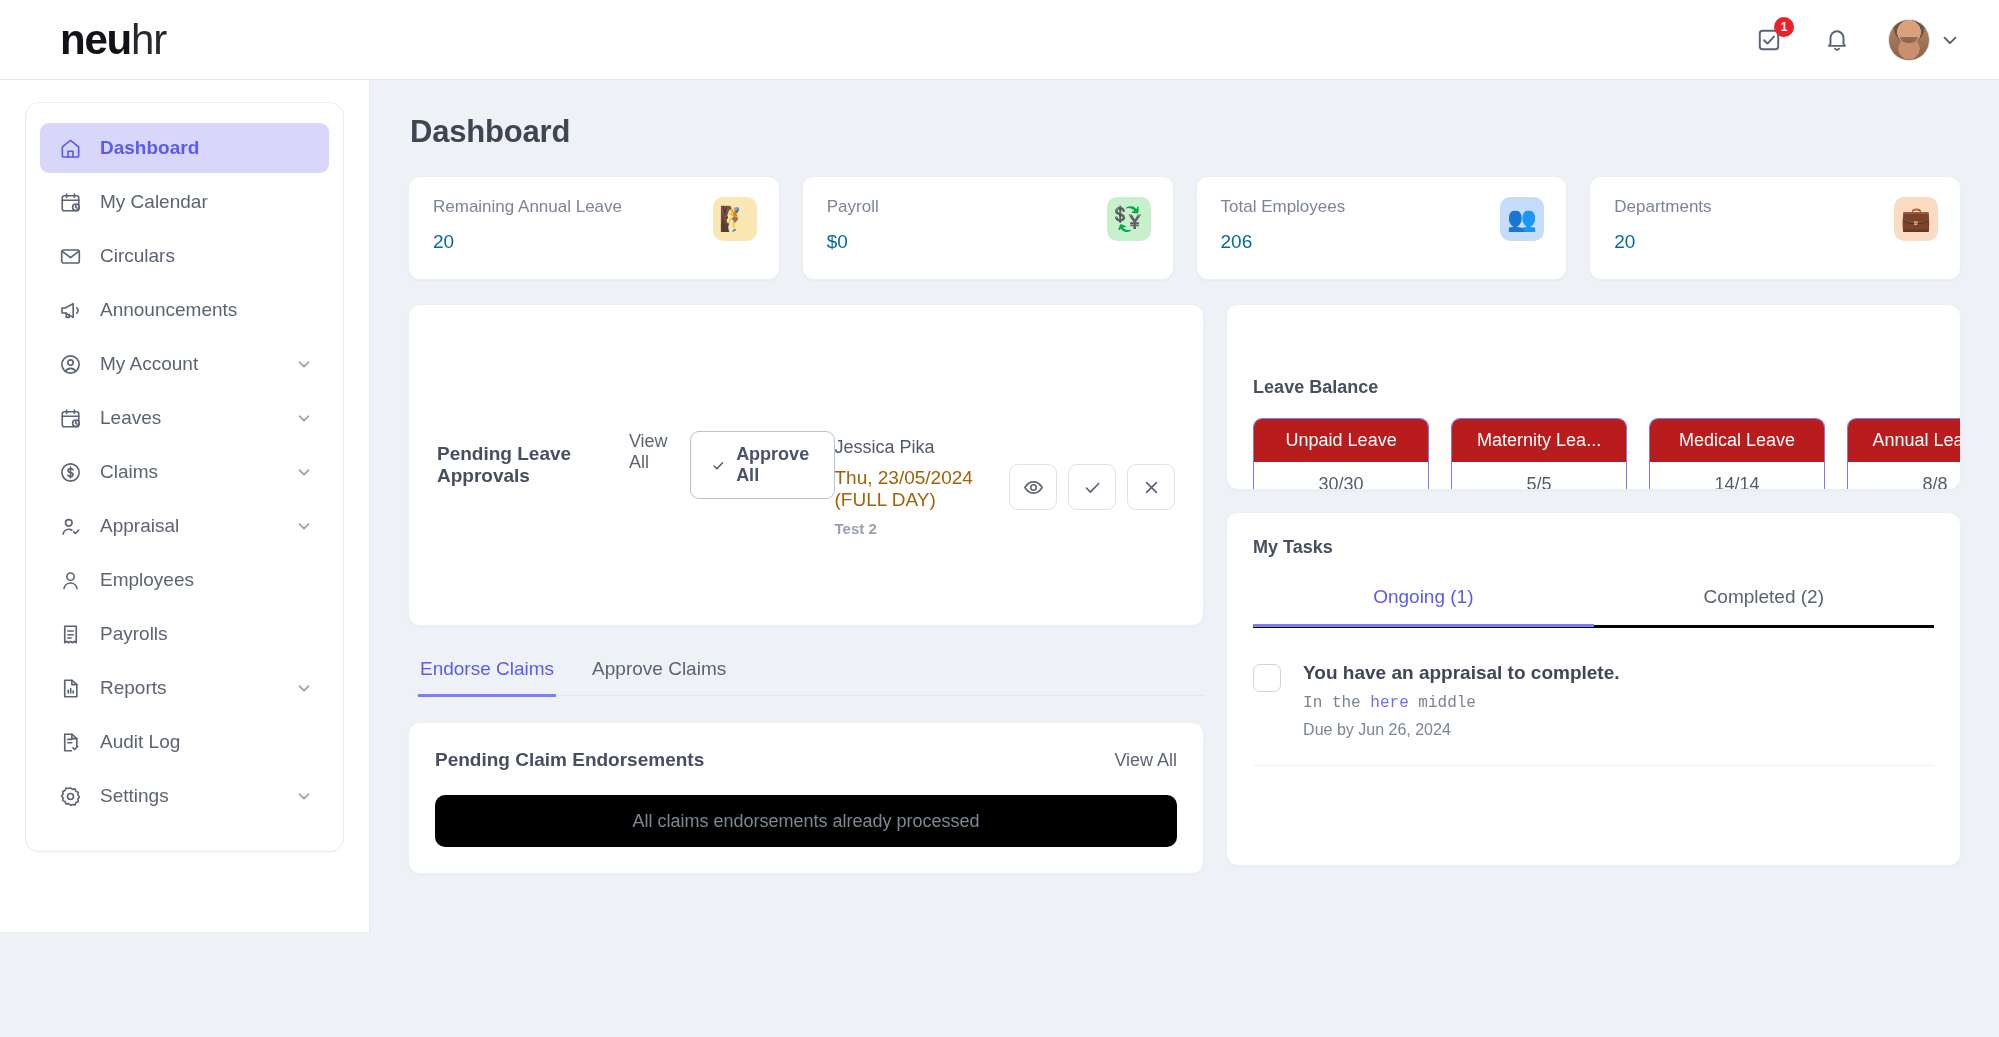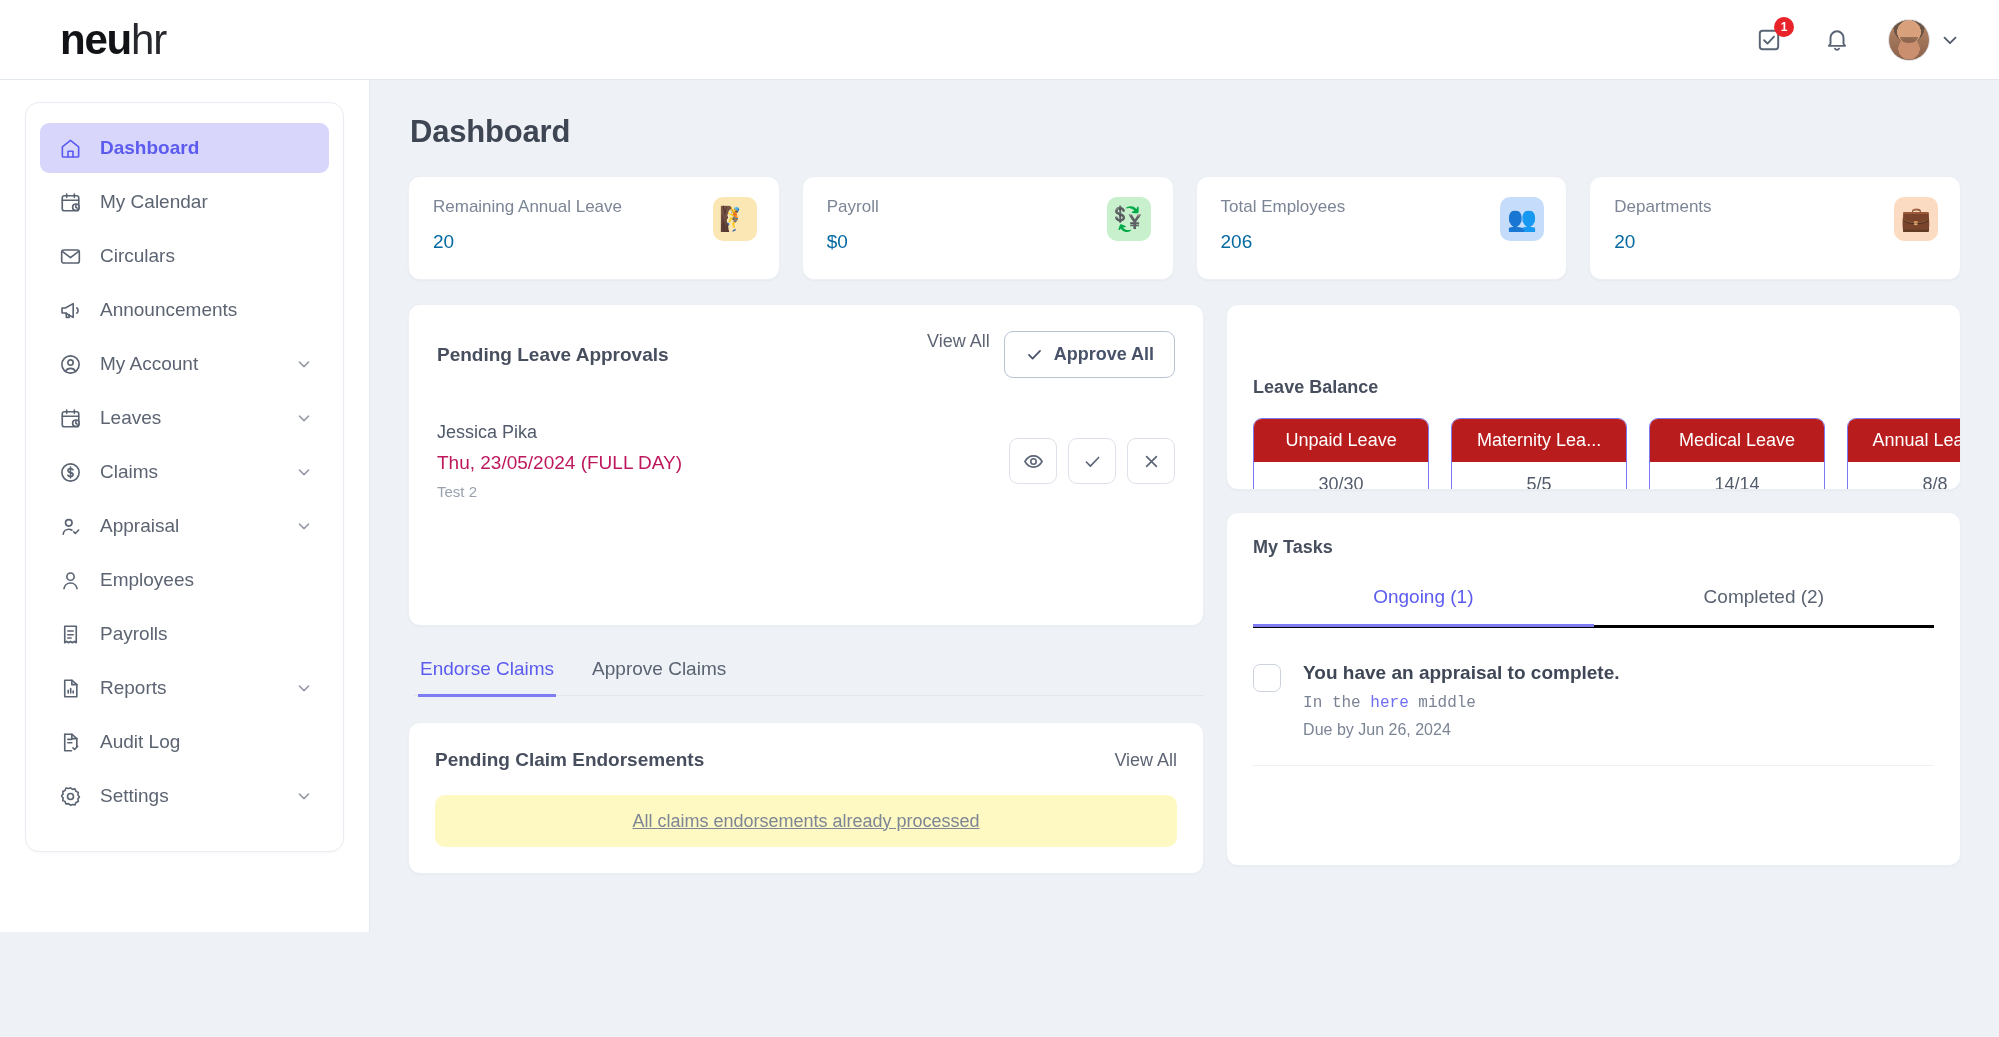--- a/index.html
+++ b/index.html
@@ -106,54 +106,54 @@
 
   .cols { display: flex; gap: 22px; align-items: flex-start; }
   .col-left { flex: 1 1 52%; min-width: 0; }
   .col-right { flex: 1 1 48%; min-width: 0; }
 
   .card {
     background: #fff; border: 1px solid #ecf0f5; border-radius: 12px;
     box-shadow: 0 1px 2px rgba(18,23,40,.035);
   }
 
-  .pending-leave { height: 322px; padding: 26px 28px; display: flex; flex-direction: column; }
+  .pending-leave { height: 322px; padding: 26px 28px; display: flex; flex-direction: row; }
   .card-head { display: flex; align-items: center; }
   .card-title { font-size: 19px; font-weight: 700; color: #474f5e; }
   .head-actions { margin-left: auto; display: flex; align-items: flex-start; gap: 14px; }
   .view-all { font-size: 18px; color: #5d6575; cursor: pointer; }
   .approve-all {
     display: flex; align-items: center; gap: 10px;
     border: 1px solid #b9c3d4; border-radius: 9px;
     padding: 12px 20px; font-size: 18px; font-weight: 700; color: #48536a;
     background: #fff; cursor: pointer;
   }
   .approve-all svg { width: 19px; height: 19px; }
 
   .leave-row { display: flex; align-items: center; margin-top: 44px; }
   .leave-name { font-size: 18px; color: #515a6b; margin-bottom: 9px; }
-  .leave-date { font-size: 19px; color: #be185d; margin-bottom: 9px; }
-  .leave-note { font-size: 15px; color: #99a1ae; }
+  .leave-date { font-size: 19px; color: #a16207; margin-bottom: 9px; }
+  .leave-note { font-size: 15px; color: #99a1ae; font-weight: bold; }
   .row-actions { margin-left: auto; display: flex; gap: 11px; }
   .sq-btn {
     width: 48px; height: 46px; border: 1px solid #dde2ea; border-radius: 9px;
     background: #fff; display: flex; align-items: center; justify-content: center;
     cursor: pointer; color: #5b6577;
   }
   .sq-btn svg { width: 21px; height: 21px; }
 
   .tabs { display: flex; gap: 34px; border-bottom: 1px solid #e2e6ee; margin: 26px 0 0 6px; padding-left: 4px; }
   .tab { font-size: 19px; color: #5a6372; padding: 6px 2px 14px 2px; cursor: pointer; border-bottom: 3px solid transparent; margin-bottom: -2px; }
   .tab.active { color: #5b5bf0; border-bottom-color: #7d7cf3; }
 
   .claims-card { margin-top: 26px; padding: 26px 26px 34px 26px; height: 152px; }
   .empty-box {
-    margin-top: 24px; background: #fef9c3; border-radius: 10px;
+    margin-top: 24px; background: #000000; border-radius: 10px;
     height: 52px; display: flex; align-items: center; justify-content: center;
-    font-size: 18px; color: #7d8695; text-decoration: underline;
+    font-size: 18px; color: #7d8695;
   }
 
   .leave-balance { padding: 24px 26px 22px 26px; height: 186px; overflow: hidden; }
   .lb-title { font-size: 18px; font-weight: 700; color: #474f5e; margin-bottom: 20px; margin-top: 48px; }
   .lb-track { display: flex; gap: 22px; }
   .lb-item { width: 176px; flex: 0 0 176px; border-radius: 9px; overflow: hidden; border: 1px solid #7b7af3; }
   .lb-head { background: #b91c1c; color: #fff; font-size: 18px; text-align: center; padding: 11px 8px; white-space: nowrap; overflow: hidden; text-overflow: ellipsis; }
   .lb-val { background: #fff; color: #535c6c; font-size: 18px; text-align: center; padding: 12px 8px; }
   .scroll-track { margin-top: 14px; height: 9px; width: 100%; position: relative; }
   .scroll-thumb { position: absolute; left: 0; top: 0; height: 9px; width: 216px; background: #c0c3c9; border-radius: 5px; cursor: pointer; }

